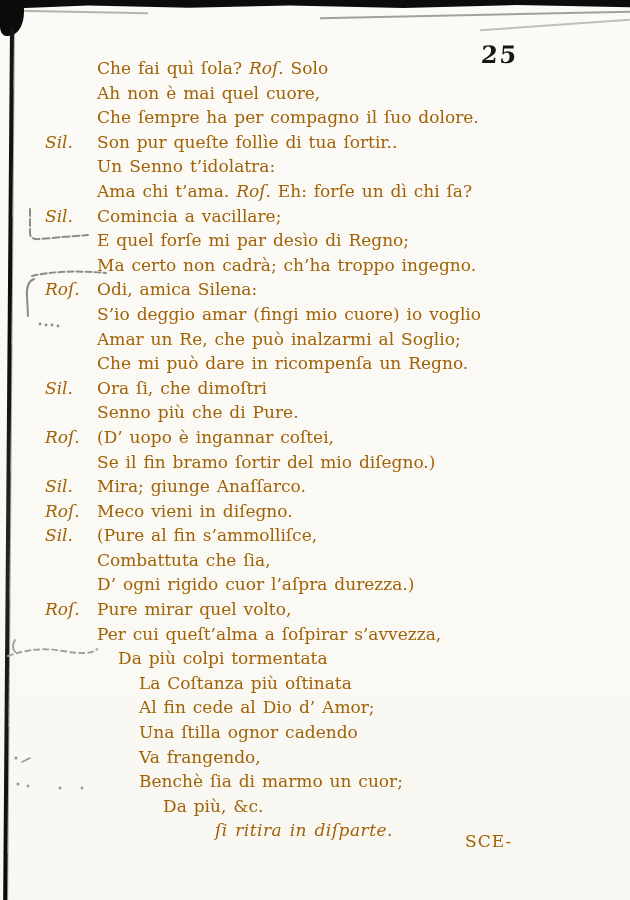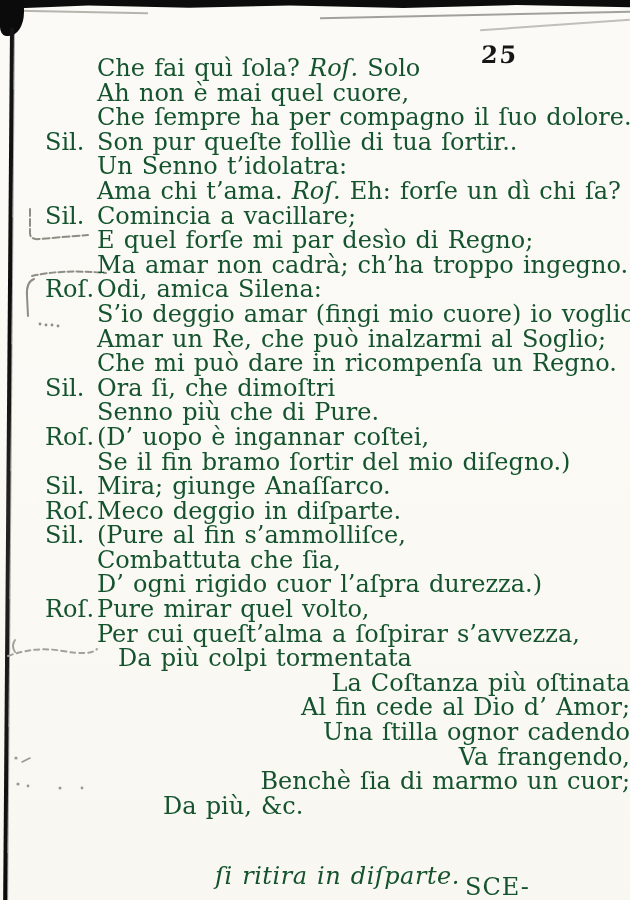--- a/index.html
+++ b/index.html
@@ -44,32 +44,33 @@
     box-shadow: 1px 2px 0 rgba(20,20,20,.35);
   }
   
   .page-number {
     position: absolute; top: 40px; left: 481px;
     font-size: 24px; font-weight: bold; color: #161616;
     letter-spacing: 2px; transform: skewX(-4deg);
   }
   .text-block {
     position: absolute; top: 56px; left: 97px; width: 533px;
-    font-size: 24px; line-height: 24.6px; color: #14532d;
+    font-size: 17px; line-height: 24.6px; color: #a16207;
     word-spacing: 1.5px; white-space: nowrap;
   }
   .line { position: relative; }
   .speaker {
     position: absolute; left: -52px; top: 0;
+    font-style: italic;
   }
   .it { font-style: italic; }
   .indent1 { padding-left: 21px; }
-  .indent2 { padding-left: 42px; text-align: right; }
+  .indent2 { padding-left: 42px; }
   .indent3 { padding-left: 66px; }
-  .direction-line { position: relative; height: 26px; margin-top: 46px; }
+  .direction-line { position: relative; height: 26px; }
   .stage-direction {
     position: absolute; left: 118px; top: 0;
     font-style: italic; letter-spacing: .5px;
   }
   .catchword {
     position: absolute; left: 368px; top: 11px;
     letter-spacing: 1px;
   }
   
   .pencil { position: absolute; }
@@ -124,31 +125,31 @@
 <div class="text-block">
 
   <div class="line"><span>Che fai quì ſola? </span><span class="it">Roſ.</span><span> Solo</span></div>
     <div class="line"><span>Ah non è mai quel cuore,</span></div>
     <div class="line"><span>Che ſempre ha per compagno il ſuo dolore.</span></div>
     <div class="line"><span class="speaker">Sil.</span><span>Son pur queſte follìe di tua ſortir..</span></div>
     <div class="line"><span>Un Senno t’idolatra:</span></div>
     <div class="line"><span>Ama chi t’ama. </span><span class="it">Roſ.</span><span> Eh: forſe un dì chi ſa?</span></div>
     <div class="line"><span class="speaker">Sil.</span><span>Comincia a vacillare;</span></div>
     <div class="line"><span>E quel forſe mi par desìo di Regno;</span></div>
-    <div class="line"><span>Ma amar non cadrà; ch’ha troppo ingegno.</span></div>
+    <div class="line"><span>Ma certo non cadrà; ch’ha troppo ingegno.</span></div>
     <div class="line"><span class="speaker">Roſ.</span><span>Odi, amica Silena:</span></div>
     <div class="line"><span>S’io deggio amar (fingi mio cuore) io voglio</span></div>
     <div class="line"><span>Amar un Re, che può inalzarmi al Soglio;</span></div>
     <div class="line"><span>Che mi può dare in ricompenſa un Regno.</span></div>
     <div class="line"><span class="speaker">Sil.</span><span>Ora ſi, che dimoſtri</span></div>
     <div class="line"><span>Senno più che di Pure.</span></div>
     <div class="line"><span class="speaker">Roſ.</span><span>(D’ uopo è ingannar coſtei,</span></div>
     <div class="line"><span>Se il fin bramo ſortir del mio diſegno.)</span></div>
     <div class="line"><span class="speaker">Sil.</span><span>Mira; giunge Anaſſarco.</span></div>
-    <div class="line"><span class="speaker">Roſ.</span><span>Meco deggio in diſparte.</span></div>
+    <div class="line"><span class="speaker">Roſ.</span><span>Meco vieni in diſegno.</span></div>
     <div class="line"><span class="speaker">Sil.</span><span>(Pure al fin s’ammolliſce,</span></div>
     <div class="line"><span>Combattuta che ſia,</span></div>
     <div class="line"><span>D’ ogni rigido cuor l’aſpra durezza.)</span></div>
     <div class="line"><span class="speaker">Roſ.</span><span>Pure mirar quel volto,</span></div>
     <div class="line"><span>Per cui queſt’alma a ſoſpirar s’avvezza,</span></div>
     <div class="line indent1"><span>Da più colpi tormentata</span></div>
     <div class="line indent2"><span>La Coſtanza più oſtinata</span></div>
     <div class="line indent2"><span>Al fin cede al Dio d’ Amor;</span></div>
     <div class="line indent2"><span>Una ſtilla ognor cadendo</span></div>
     <div class="line indent2"><span>Va frangendo,</span></div>

